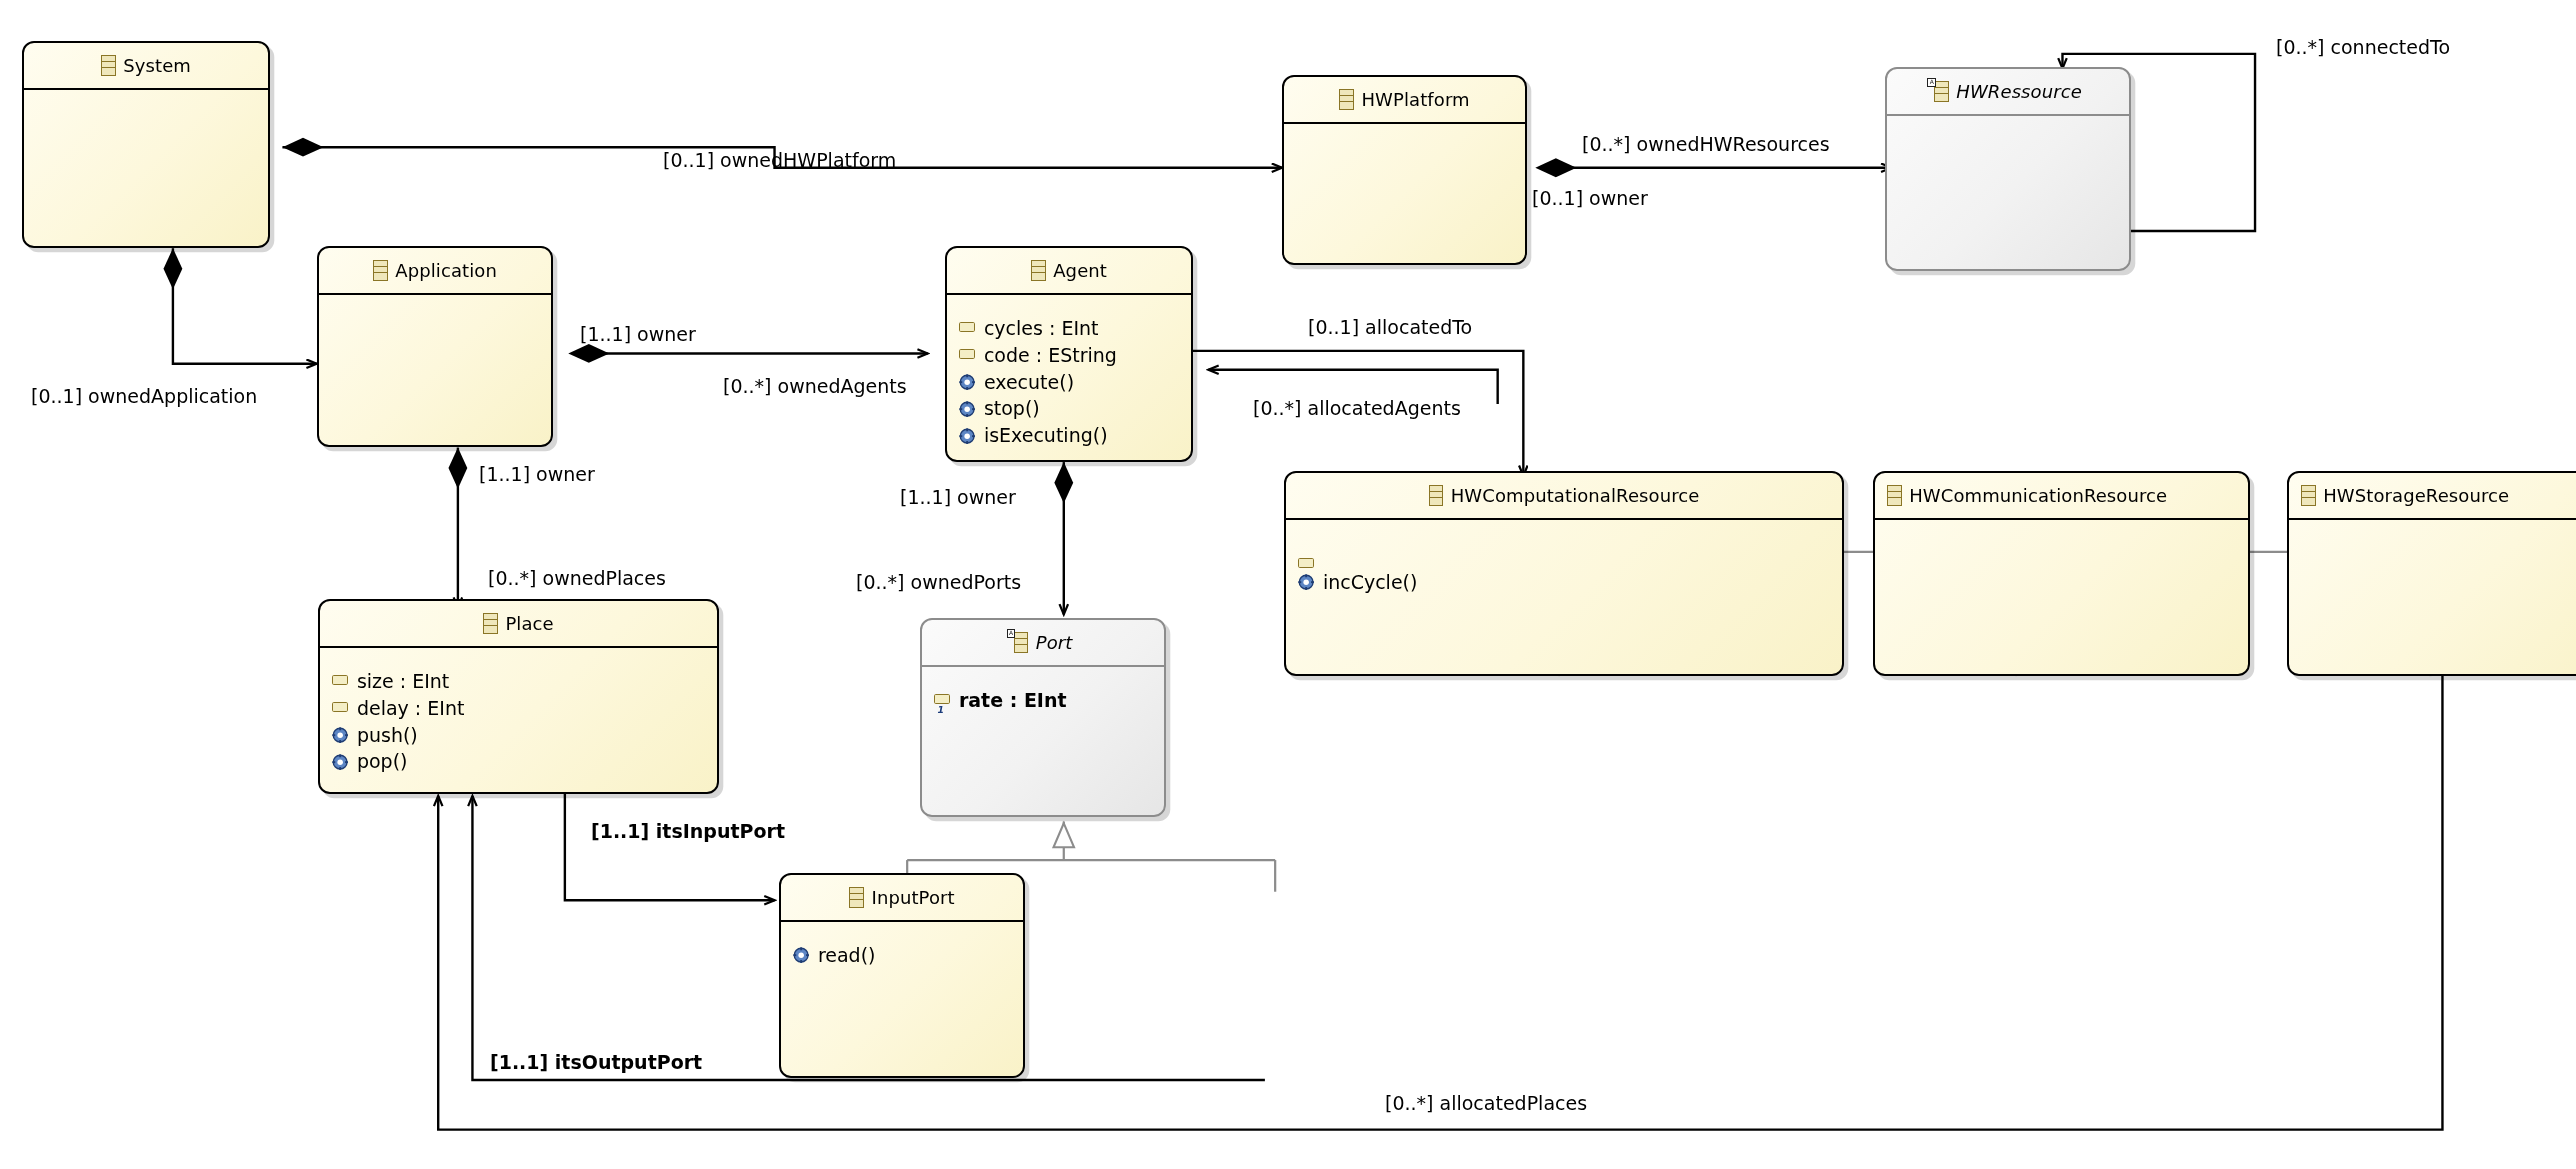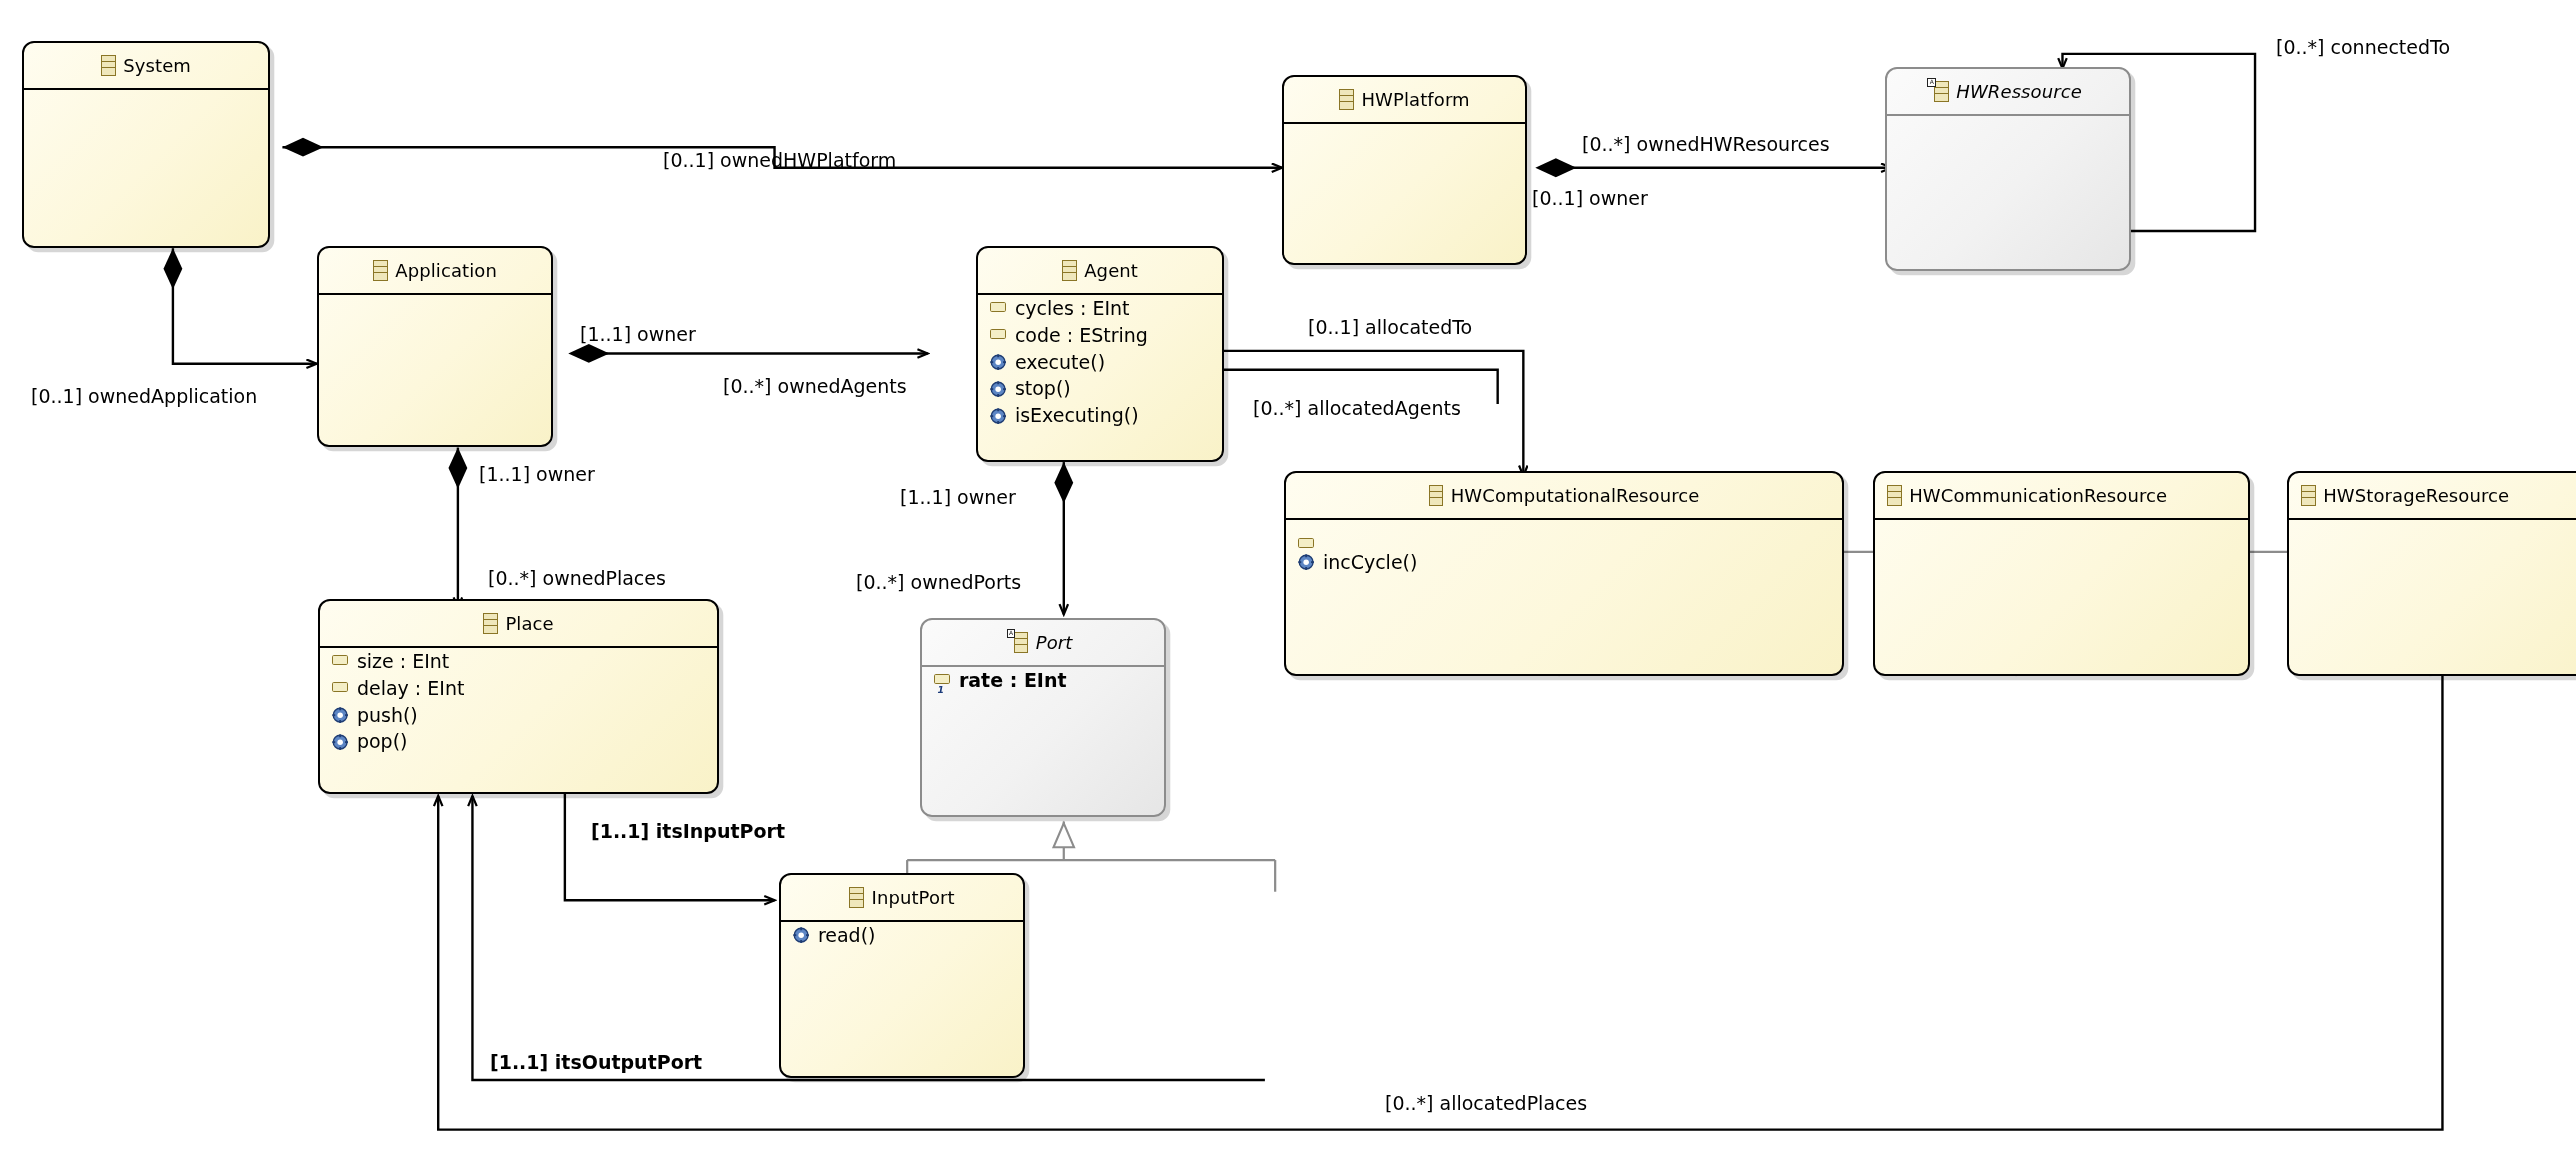--- a/index.html
+++ b/index.html
@@ -11,21 +11,21 @@
   .umlbox{position:absolute;box-sizing:border-box;border:2.6px solid #000;border-radius:12px;
           background:linear-gradient(135deg,#fffdf0 0%,#fdf8dc 55%,#f9f2c8 100%);
           box-shadow:4.3px 4.3px 0 rgba(0,0,0,.16);overflow:hidden;}
   .umlbox.abstract{border-color:#8c8c8c;border-width:2.6px;
           background:linear-gradient(135deg,#fbfbfb 0%,#f2f2f2 55%,#e6e6e6 100%);}
   .umlbox .hdr{position:relative;height:45px;display:flex;align-items:center;justify-content:center;
           border-bottom:2.6px solid #000;white-space:nowrap;}
   .umlbox.abstract .hdr{border-bottom-color:#8c8c8c;}
   .umlbox .cname{font-size:18px;color:#000;letter-spacing:0.1px;}
   .umlbox.abstract .cname{font-style:italic;}
-  .umlbox .body{position:relative;padding:0 0 0 0;}
+  .umlbox .body{position:relative;padding:20px 0 0 0;}
 
   
   .cicon{position:relative;width:14.5px;height:20.5px;margin-right:7.7px;flex:0 0 auto;
          background:#efe7bb;border:1.7px solid #8a7526;box-sizing:border-box;}
   .cicon:before,.cicon:after{content:"";position:absolute;left:0;right:0;height:1.7px;background:#8a7526;}
   .cicon:before{top:4.3px;}.cicon:after{top:10.3px;}
   .abstract-mark{position:absolute;left:-7.7px;top:-4.3px;width:8.6px;height:8.6px;
          border:1.3px solid #222;background:#fff;box-sizing:border-box;font-size:6px;line-height:6.8px;
          text-align:center;color:#222;}
 
@@ -148,21 +148,21 @@
   </div>
 
   <div class="umlbox" style="left:317px;top:246px;width:236px;height:201px;">
     <div class="hdr">
       <span class="cicon"></span>
       <span class="cname">Application</span>
     </div>
     <div class="body"></div>
   </div>
 
-  <div class="umlbox" style="left:976px;top:246px;width:248px;height:216px;">
+  <div class="umlbox" style="left:945px;top:246px;width:248px;height:216px;">
     <div class="hdr">
       <span class="cicon"></span>
       <span class="cname">Agent</span>
     </div>
     <div class="body">
       <div class="member">
         <span class="attr-icon"></span>
         <span class="mtext">cycles : EInt</span>
       </div>
       <div class="member">

